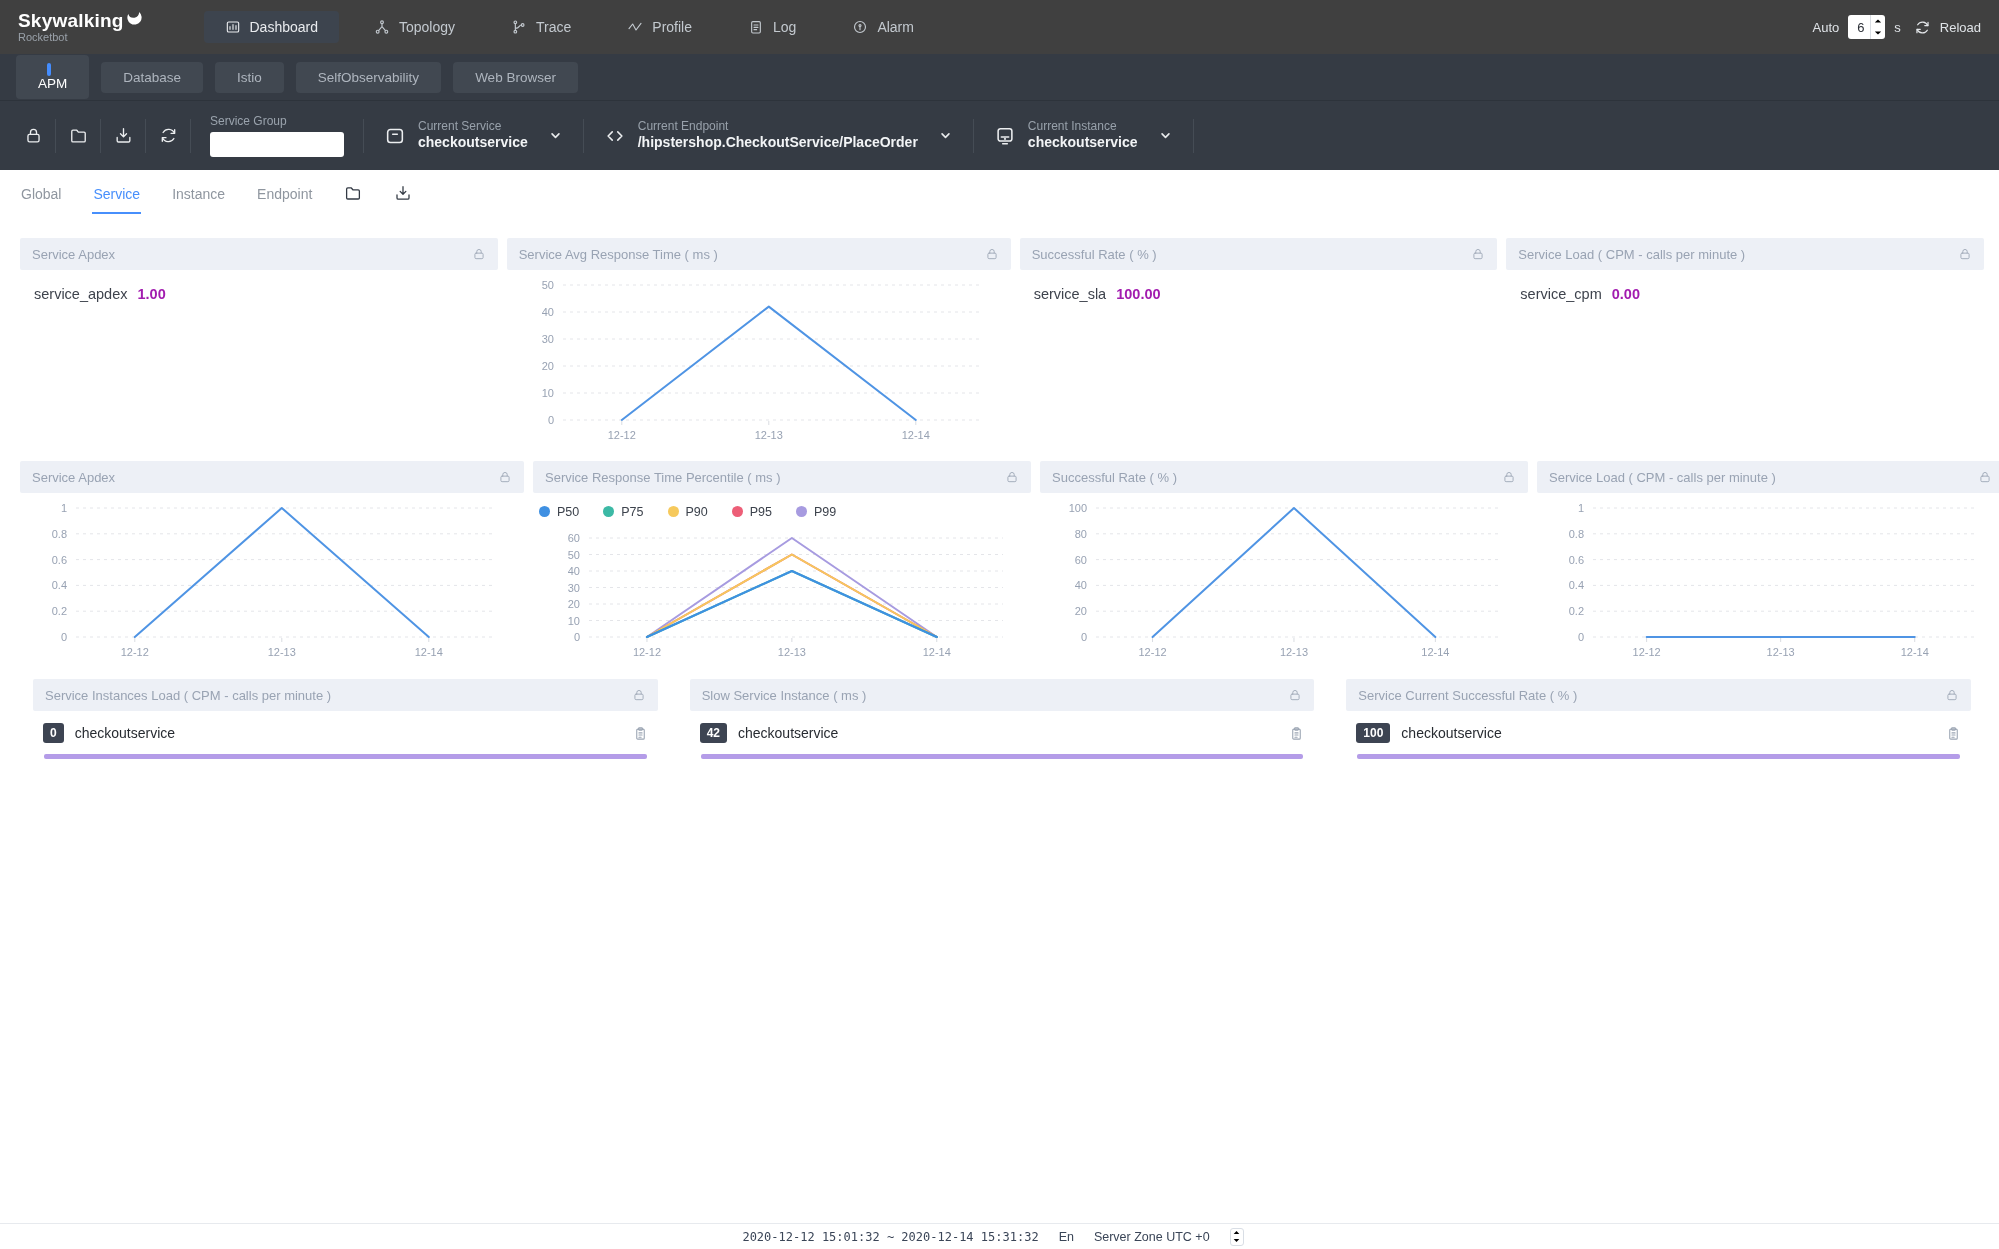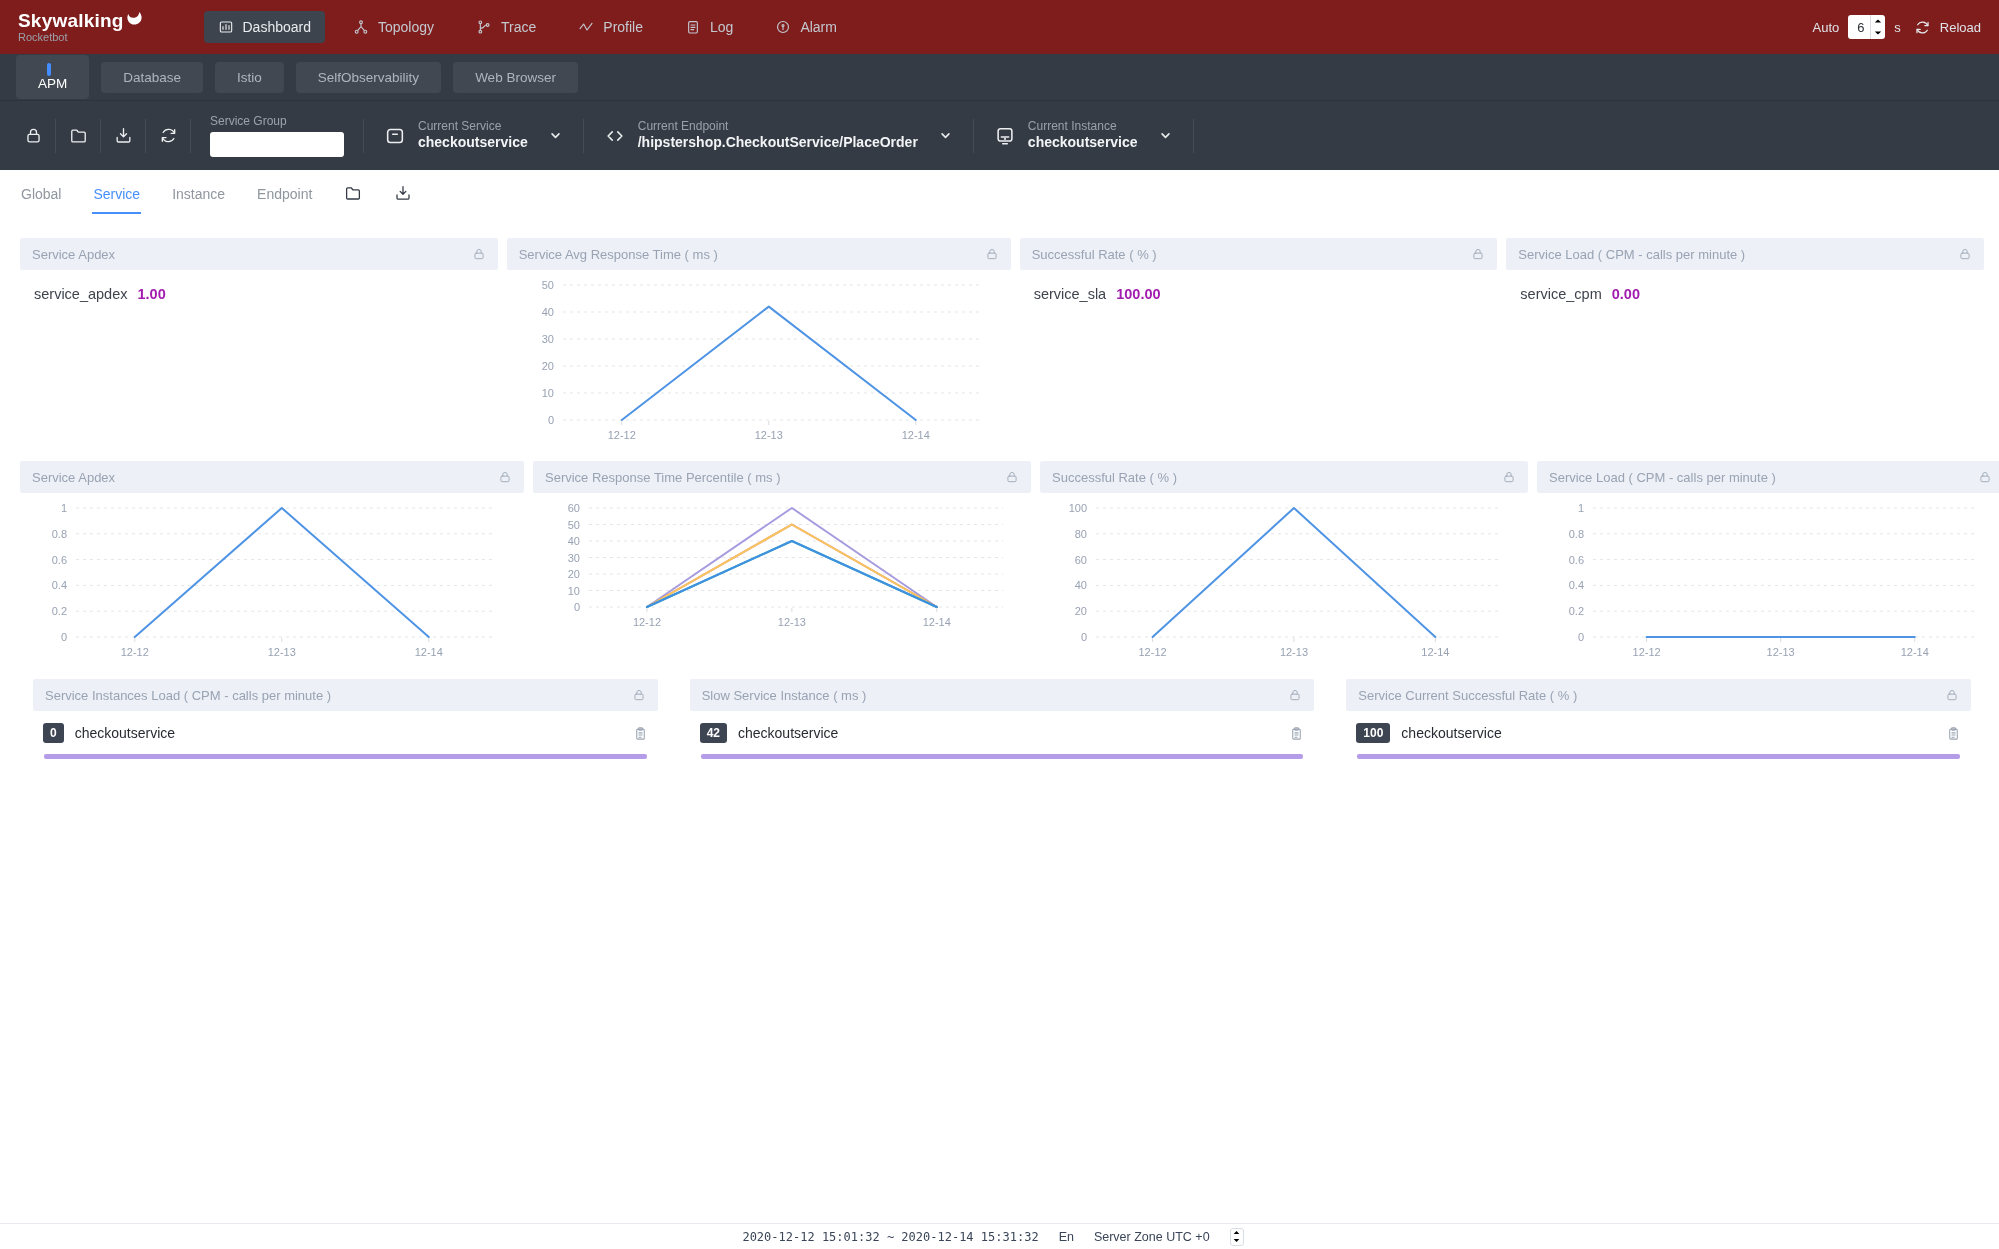--- a/index.html
+++ b/index.html
@@ -4,28 +4,28 @@
 <style>
   * { margin:0; padding:0; box-sizing:border-box; }
   html,body { width:1999px; height:1249px; }
   body { font-family:"Liberation Sans", sans-serif; background:#fff; overflow:hidden; }
   .app { display:flex; flex-direction:column; height:100%; }
 
   .ic { display:inline-flex; align-items:center; justify-content:center; flex:none; }
   .ic svg { width:100%; height:100%; fill:none; stroke:currentColor; stroke-width:1.7; stroke-linecap:round; stroke-linejoin:round; }
 
   
-  .topnav { height:54px; background:#7f1d1d; display:flex; align-items:center; padding:0 18px; flex:none; }
+  .topnav { height:54px; background:#404040; display:flex; align-items:center; padding:0 18px; flex:none; }
   .logo { display:flex; align-items:flex-start; margin-right:60px; cursor:pointer; }
   .logo-text { display:flex; flex-direction:column; line-height:1.05; }
   .logo-title { color:#fff; font-weight:bold; font-size:19px; letter-spacing:.2px; }
   .logo-sub { color:#9aa1a9; font-size:11px; margin-top:1px; }
   .logo-crescent { width:19px; height:19px; margin-left:1px; margin-top:-3px; }
   .nav-items { display:flex; align-items:center; gap:14px; }
-  .nav-item { display:flex; align-items:center; gap:9px; background:transparent; border:0; color:#c3c9cf; font-size:14px; font-family:inherit; padding:8px 14px; border-radius:4px; cursor:pointer; }
+  .nav-item { display:flex; align-items:center; gap:9px; background:transparent; border:0; color:#c3c9cf; font-size:14px; font-family:inherit; padding:8px 21px; border-radius:4px; cursor:pointer; }
   .nav-item.active { background:#3d444e; color:#e9ebee; }
   .nav-ic { width:16px; height:16px; }
   .nav-right { margin-left:auto; display:flex; align-items:center; gap:9px; color:#dfe3e7; font-size:13px; }
   .num-input { display:inline-flex; align-items:stretch; background:#fff; border-radius:3px; height:24px; overflow:hidden; cursor:pointer; }
   .num-val { display:flex; align-items:center; padding:0 5px 0 9px; min-width:22px; color:#2c3037; font-size:13px; }
   .steppers { display:flex; flex-direction:column; border-left:1px solid #d9dde3; width:15px; }
   .steppers .st { flex:1; display:flex; align-items:center; justify-content:center; color:#8a919b; }
   .steppers .st svg { width:8px; height:6px; stroke-width:2.4; }
   .reload-ic { width:17px; height:17px; color:#e4e7ea; cursor:pointer; margin-left:4px; }
 
@@ -451,20 +451,42 @@
         <div class="card">
        <div class="card-header">
          <span class="card-title">Service Response Time Percentile ( ms )</span>
          <span class="ic lock-sm">
               <svg viewBox="0 0 24 24">
                 <rect x="5" y="10.5" width="14" height="9.5" rx="2"></rect>
                 <path d="M8.2 10.5V8a3.8 3.8 0 0 1 7.6 0v2.5"></path>
               </svg>
             </span>
        </div>
+     <div class="legend">
+            <span class="legend-item">
+         <span class="legend-dot" style="background:#3f90e2"></span>
+         <span>P50</span>
+       </span>
+            <span class="legend-item">
+         <span class="legend-dot" style="background:#3cb9a5"></span>
+         <span>P75</span>
+       </span>
+            <span class="legend-item">
+         <span class="legend-dot" style="background:#f6c95c"></span>
+         <span>P90</span>
+       </span>
+            <span class="legend-item">
+         <span class="legend-dot" style="background:#ed5e77"></span>
+         <span>P95</span>
+       </span>
+            <span class="legend-item">
+         <span class="legend-dot" style="background:#a79be0"></span>
+         <span>P99</span>
+       </span>
+          </div>
           <div class="chart-body"><svg width="478" height="140" class="chart-svg">
               <line x1="46" y1="112" x2="460" y2="112" stroke="#e4e5e9" stroke-dasharray="3 4"></line>
               <text x="37" y="116" text-anchor="end">0</text>
               <line x1="46" y1="95.5" x2="460" y2="95.5" stroke="#e4e5e9" stroke-dasharray="3 4"></line>
               <text x="37" y="99.5" text-anchor="end">10</text>
               <line x1="46" y1="79.00000000000001" x2="460" y2="79.00000000000001" stroke="#e4e5e9" stroke-dasharray="3 4"></line>
               <text x="37" y="83.00000000000001" text-anchor="end">20</text>
               <line x1="46" y1="62.5" x2="460" y2="62.5" stroke="#e4e5e9" stroke-dasharray="3 4"></line>
               <text x="37" y="66.5" text-anchor="end">30</text>
               <line x1="46" y1="46.00000000000001" x2="460" y2="46.00000000000001" stroke="#e4e5e9" stroke-dasharray="3 4"></line>

